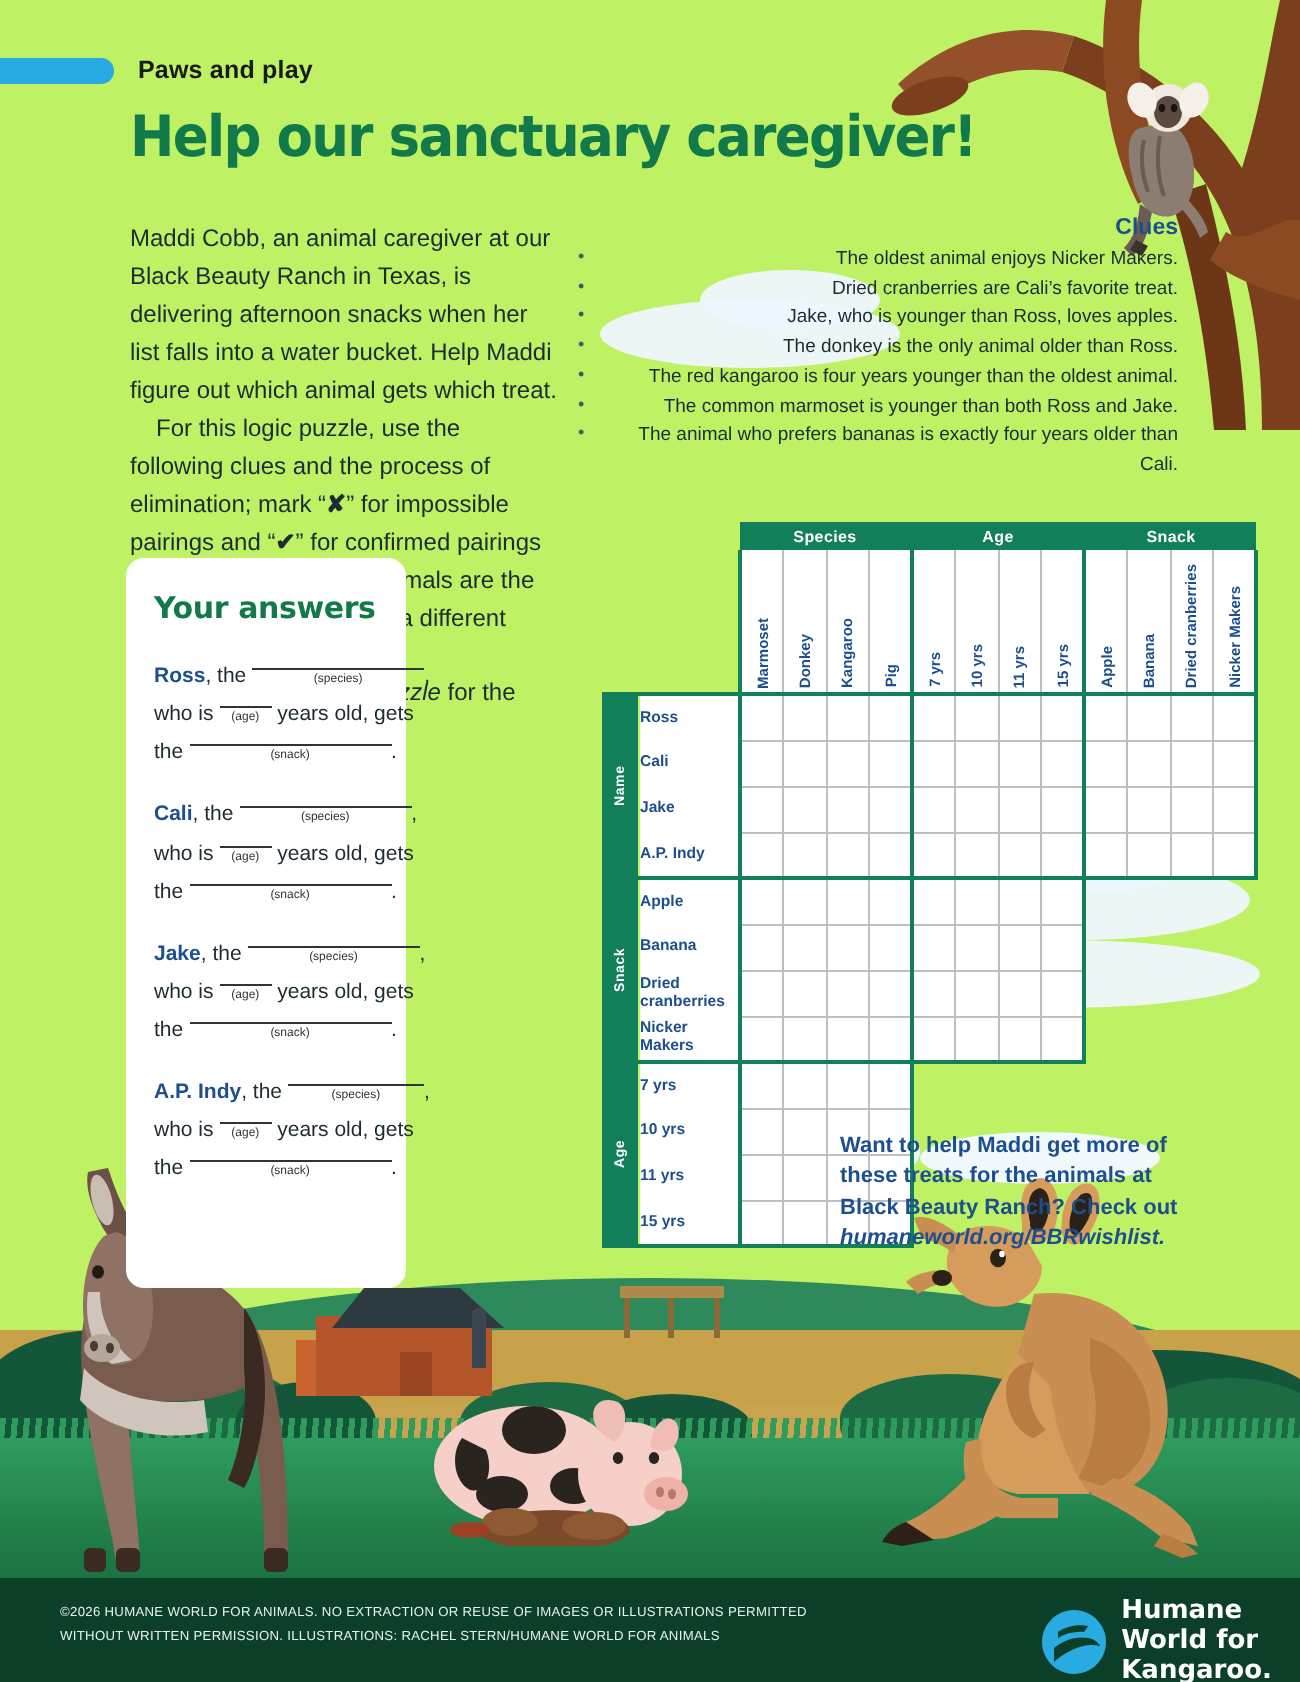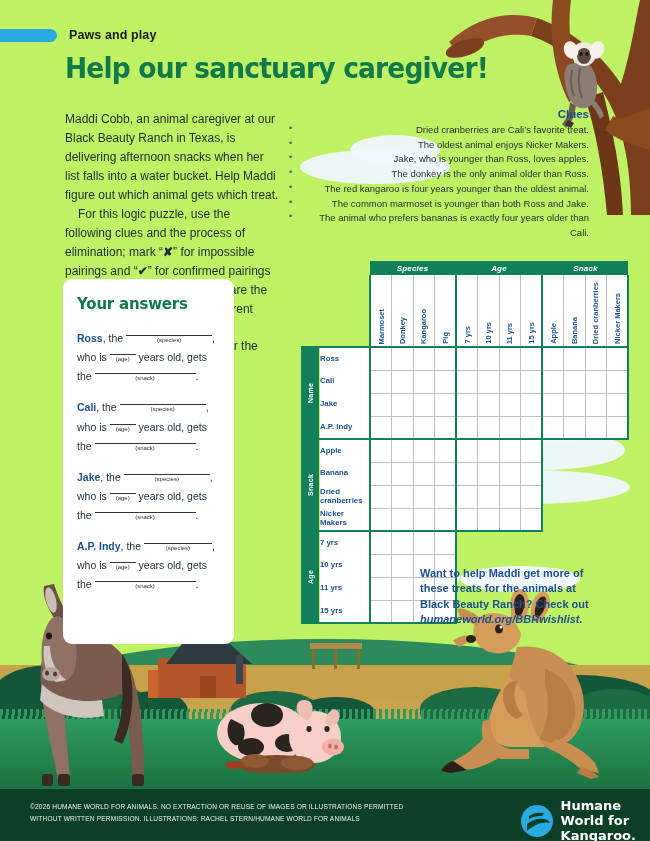--- a/index.html
+++ b/index.html
@@ -45,21 +45,21 @@
   .clues li{
     font-size:9.5px; line-height:1.55; color:#1d2b33;
     padding-left:9px; position:relative;
   }
   .clues li:before{
     content:"•"; position:absolute; left:0; top:-1px; color:#4a5a63; font-size:9px;
   }
 
   
   .answers{
-    position:absolute; left:63px; top:279px; width:171px; height:365px;
+    position:absolute; left:63px; top:279px; width:140px; height:365px;
     background:#ffffff; border-radius:9px; z-index:7;
     padding:16px 14px 10px 14px;
   }
   .answers h2{
     font-size:15px; color:#11794a; font-weight:bold; margin-bottom:12px;
     font-family:"DejaVu Sans", sans-serif; letter-spacing:-.2px;
   }
   .ablock{ margin-bottom:12px; }
   .aline{ font-size:10.5px; color:#1d2b33; line-height:1.15; white-space:nowrap;}
   .aname{ color:#1d4f8f; font-weight:bold; }
@@ -85,21 +85,21 @@
   .c-cell{ width:21.5px; }
 
   .cat{
     background:#11805a; color:#ffffff; font-size:7px; font-weight:bold;
     text-align:center; vertical-align:middle;
     writing-mode:vertical-rl; transform:rotate(180deg);
     letter-spacing:.3px;
   }
   .grphead{
     background:#11805a; color:#fff; font-size:8px; font-weight:bold;
-    text-align:center; height:14px; letter-spacing:.2px;font-style:italic;
+    text-align:center; height:14px; letter-spacing:.2px;
   }
   .vhead{
     background:#fff; color:#1d4f8f; font-size:7.5px; font-weight:bold;
     height:72px; vertical-align:bottom; text-align:center;
     border-left:1px solid #b9bfc4;
   }
   .vhead span{ writing-mode:vertical-rl; transform:rotate(180deg); display:inline-block; padding-bottom:3px;}
   .rlabel{
     background:#fff; color:#1d4f8f; font-size:7.8px; font-weight:bold;
     padding-left:6px; height:23px; line-height:1.12;
@@ -224,22 +224,22 @@
   <h1 class="headline">Help our sanctuary caregiver!</h1>
 
   <div class="intro">
     <p>Maddi Cobb, an animal caregiver at our Black Beauty Ranch in Texas, is delivering afternoon snacks when her list falls into a water bucket. Help Maddi figure out which animal gets which treat.</p>
     <p><span>For this logic puzzle, use the following clues and the process of elimination; mark “</span><span class="mark">✘</span><span>” for impossible pairings and “</span><span class="mark">✔</span><span>” for confirmed pairings on the grid below. (No animals are the same age, and each has a different favorite treat.) Visit </span><i>humaneworld.org/logicpuzzle</i><span> for the answers.</span></p>
   </div>
 
   <div class="clues">
     <h3>Clues</h3>
     <ul>
+      <li>The oldest animal enjoys Nicker Makers.</li>
       <li>Dried cranberries are Cali’s favorite treat.</li>
-      <li>The oldest animal enjoys Nicker Makers.</li>
       <li>Jake, who is younger than Ross, loves apples.</li>
       <li>The donkey is the only animal older than Ross.</li>
       <li>The red kangaroo is four years younger than the oldest animal.</li>
       <li>The common marmoset is younger than both Ross and Jake.</li>
       <li>The animal who prefers bananas is exactly four years older than Cali.</li>
     </ul>
   </div>
 
   <div class="scene">
     <div class="scloud" style="left:330px;top:28px;width:130px;height:44px;"></div>

